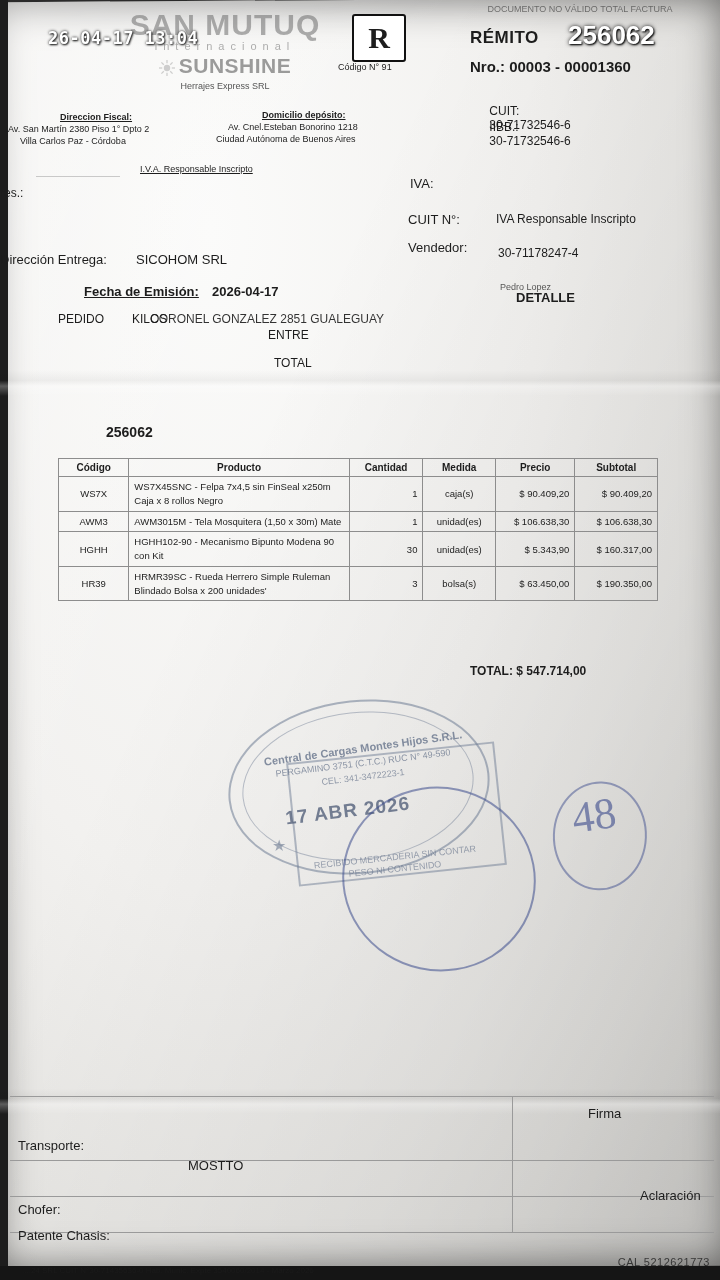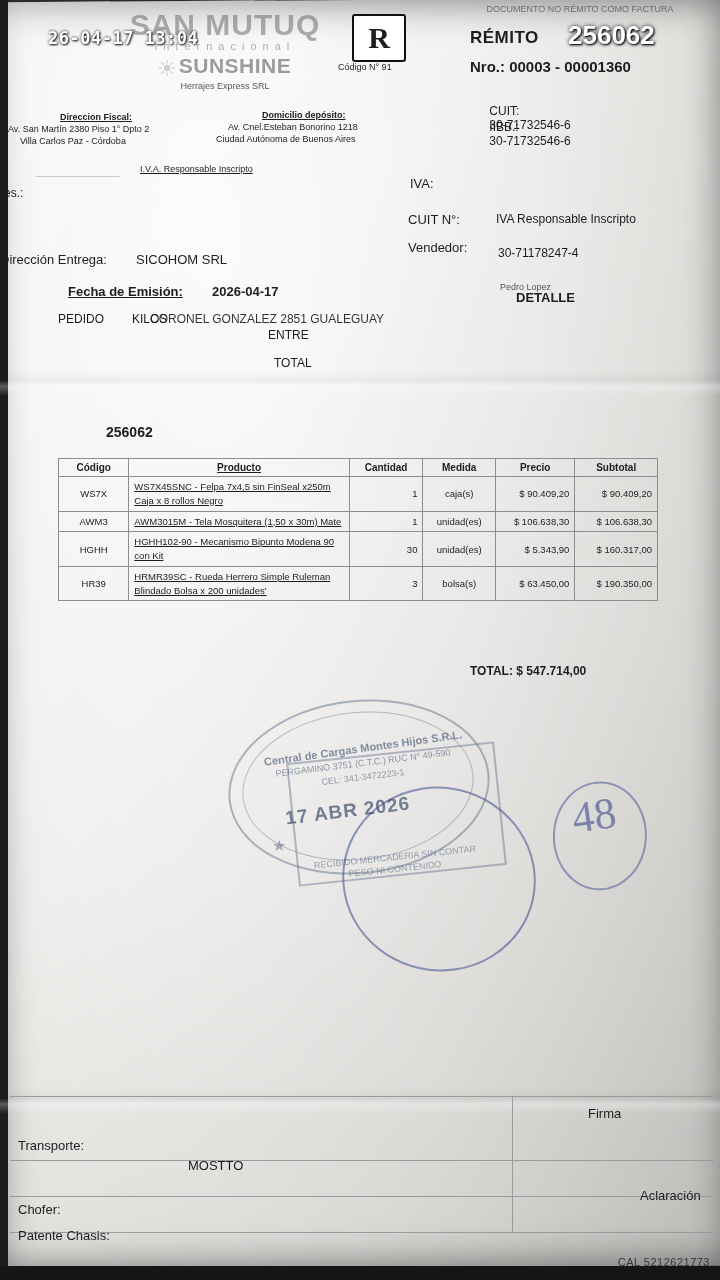--- a/index.html
+++ b/index.html
@@ -74,21 +74,21 @@
   
   table.items{
     position:absolute;left:58px;top:458px;width:600px;
     border-collapse:collapse;font-size:9.5px;
   }
   table.items th, table.items td{
     border:1px solid #8d8d8d;padding:3px 5px;vertical-align:middle;
   }
   table.items th{font-weight:bold;font-size:10px;background:transparent;}
   .c-cod{width:66px;text-align:center;}
-  .c-prod{width:250px;text-decoration:underline;}
+  .c-prod{width:250px;}
   .c-cant{width:68px;text-align:right;}
   .c-med{width:66px;text-align:center;}
   .c-pre{width:74px;text-align:right;}
   .c-sub{width:78px;text-align:right;}
   th.c-cant,th.c-med,th.c-pre,th.c-sub{text-align:center;}
   td.c-prod{line-height:1.45;}
   .total{position:absolute;left:470px;top:664px;font-size:12px;font-weight:bold;}
 
   
   #stamp-round{
@@ -167,21 +167,21 @@
 <div class="dark-left"></div>
 <div class="dark-bottom"></div>
 
 <div class="crease" style="top:370px;"></div>
 <div class="crease" style="top:1088px;"></div>
 
 <div id="timestamp">26-04-17 13:04</div>
 
 <div class="doc">
 
-  <div class="t ctr" style="left:440px;top:4px;width:280px;font-size:9px;opacity:.55;">DOCUMENTO NO RÉMITO COMO FACTURA</div>
+  <div class="t ctr" style="left:440px;top:4px;width:280px;font-size:9px;opacity:.55;">DOCUMENTO NO VÁLIDO TOTAL FACTURA</div>
 
   <div id="logo-block">
     <div id="logo-main">SAN MUTUQ</div>
     <div id="logo-sub">internacional</div>
     <div id="logo-sunshine">
       <span id="sun-icon">
         <svg viewBox="0 0 20 20" width="16" height="16">
           <circle cx="10" cy="10" r="4" fill="#6a6a6a"></circle>
           <g stroke="#6a6a6a" stroke-width="1.6">
             <line x1="10" y1="0" x2="10" y2="4"></line>
@@ -236,21 +236,21 @@
   <div class="t" style="left:408px;top:212px;font-size:13px;">CUIT N°:</div>
   <div class="t" style="left:496px;top:212px;font-size:12px;">IVA Responsable Inscripto</div>
 
   <div class="t" style="left:408px;top:240px;font-size:13px;">Vendedor:</div>
   <div class="t" style="left:498px;top:246px;font-size:12px;">30-71178247-4</div>
   <div class="t sm" style="left:500px;top:282px;opacity:.75;">Pedro Lopez</div>
 
   <div class="t" style="left:0px;top:252px;font-size:13px;">Dirección Entrega:</div>
   <div class="t" style="left:136px;top:252px;font-size:13px;">SICOHOM SRL</div>
 
-  <div class="t b u" style="left:68px;top:284px;font-size:13px;">Fecha de Emisión:</div>
+  <div class="t b u" style="left:84px;top:284px;font-size:13px;">Fecha de Emisión:</div>
   <div class="t b" style="left:212px;top:284px;font-size:13px;">2026-04-17</div>
   <div class="t b" style="left:516px;top:290px;font-size:13px;">DETALLE</div>
 
   <div class="t" style="left:24px;top:312px;font-size:12px;margin-left:34px;">PEDIDO</div>
   <div class="t" style="left:132px;top:312px;font-size:12px;">KILOS</div>
 
   <div class="t" style="left:150px;top:312px;font-size:12px;opacity:.9;">CORONEL GONZALEZ 2851 GUALEGUAY</div>
   <div class="t" style="left:268px;top:328px;font-size:12px;">ENTRE</div>
   <div class="t" style="left:274px;top:356px;font-size:12px;">TOTAL</div>
 

